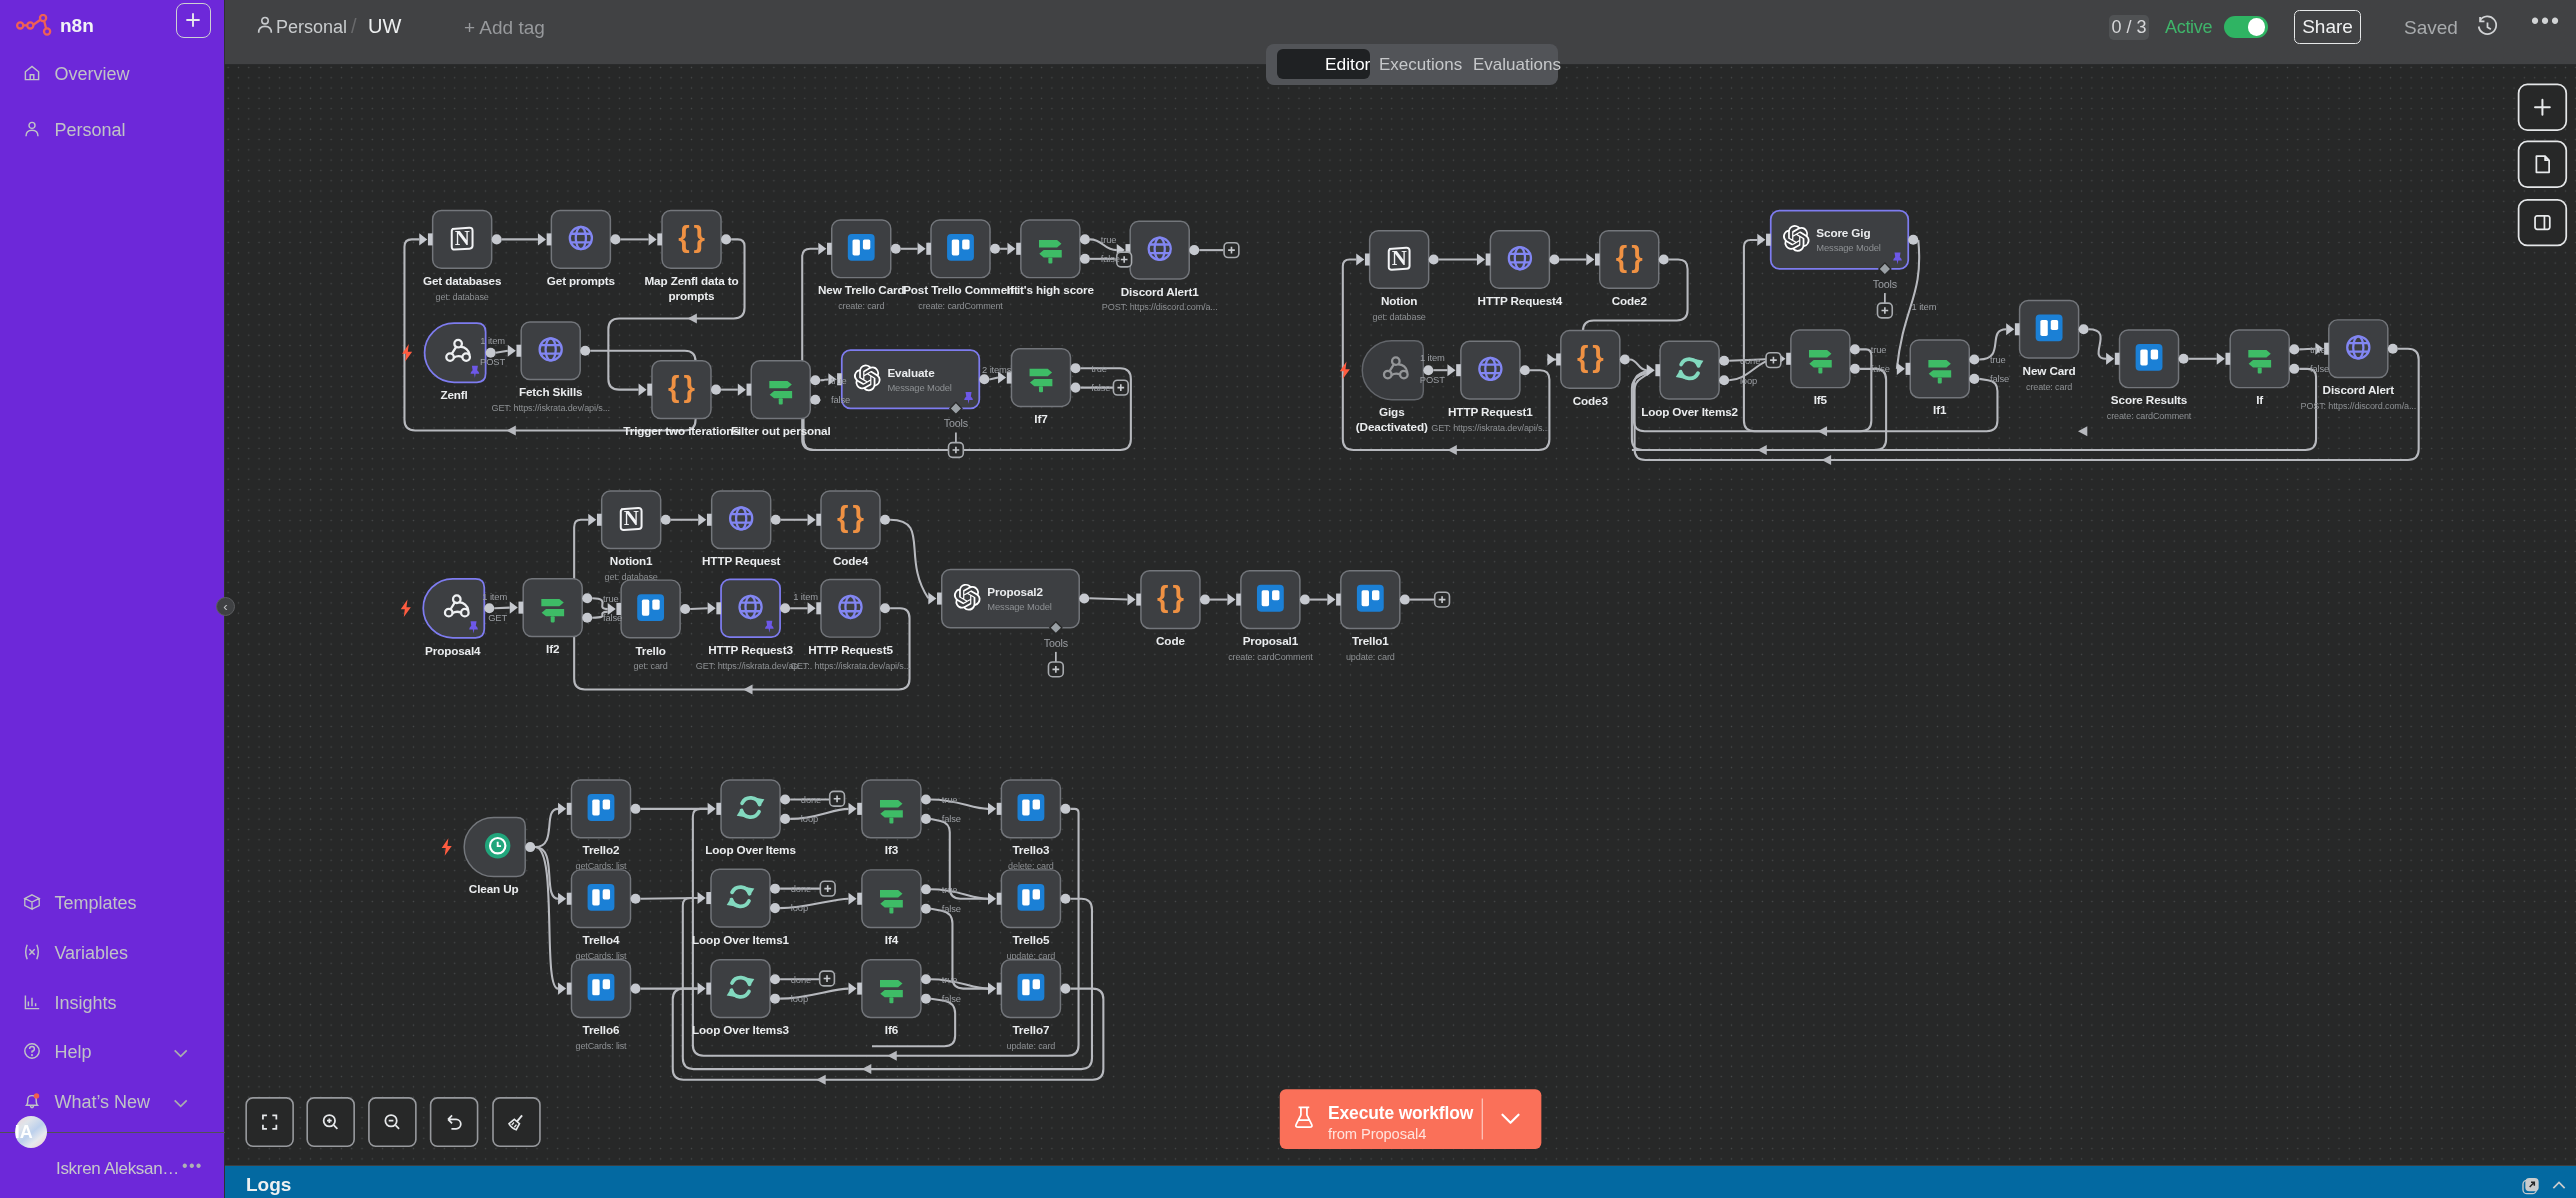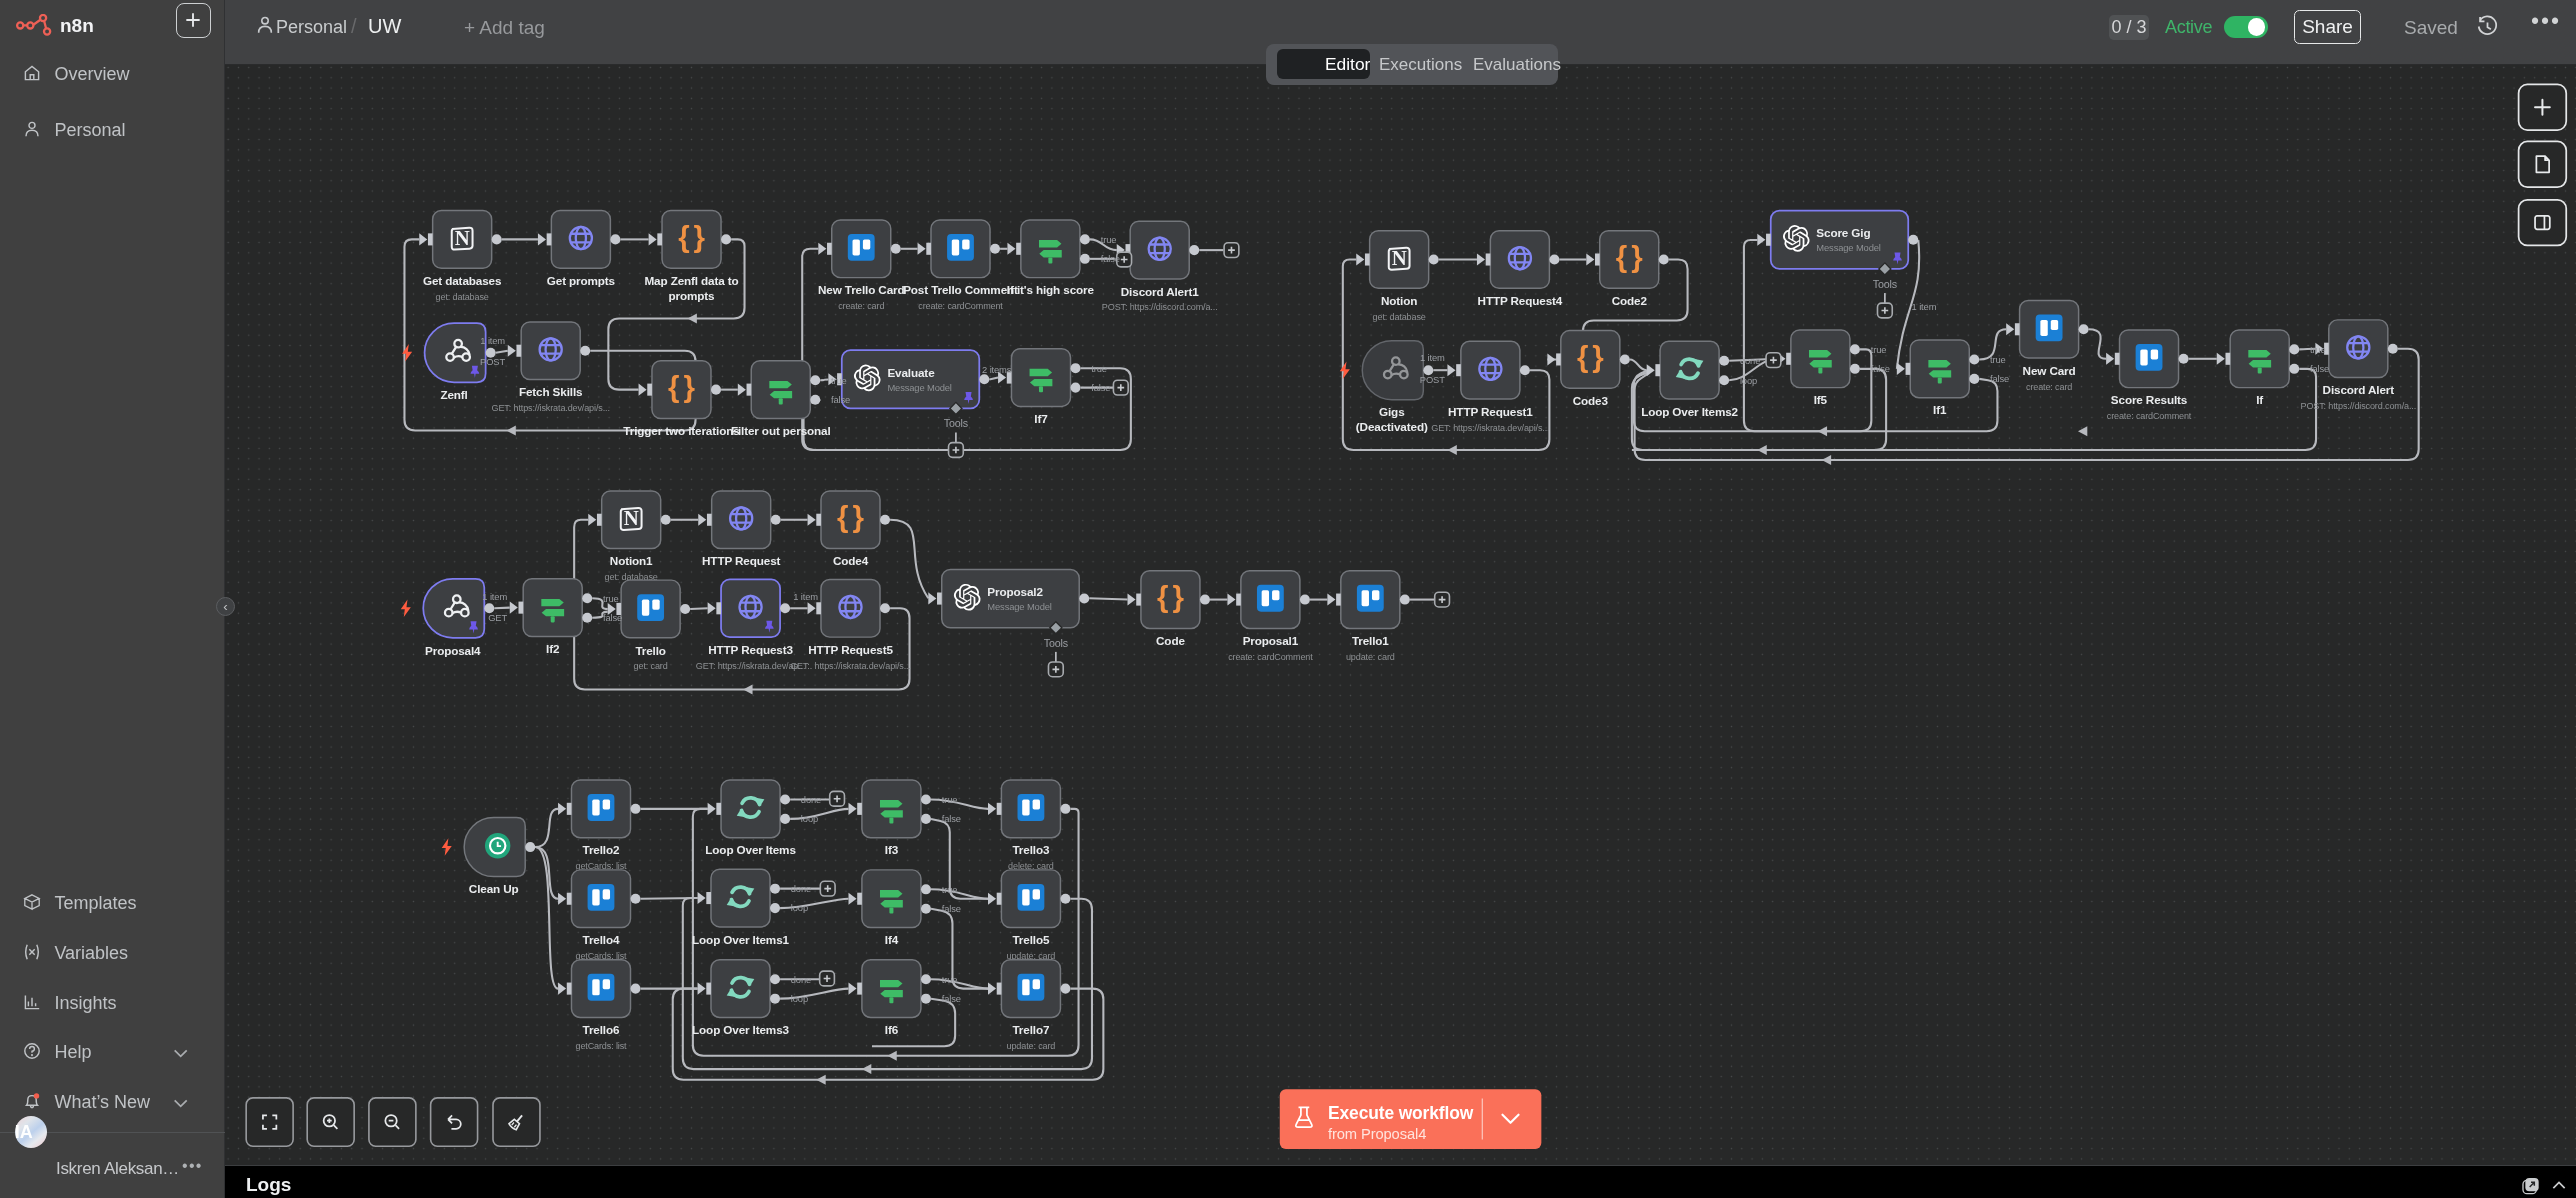--- a/index.html
+++ b/index.html
@@ -1,19 +1,19 @@
 <!DOCTYPE html>
 <html style="font-size:10.7px"><head><meta charset="utf-8"><style>
 *{margin:0;padding:0;box-sizing:border-box}
 body{width:2576px;height:1199px;background:#272828;font-family:"Liberation Sans",sans-serif;overflow:hidden;position:relative}
 .abs{position:absolute}
-#sidebar{left:0;top:0;width:225px;height:1199px;background:#404040;border-right:0.7px solid #303133;z-index:30}
+#sidebar{left:0;top:0;width:225px;height:1199px;background:#6d28d9;border-right:0.7px solid #303133;z-index:30}
 #topbar{left:225px;top:0;width:2351px;height:65px;background:#414244;border-bottom:0.7px solid #2a2b2c;z-index:20}
 #canvas{left:225px;top:65px;width:2351px;height:1100px;background:#272828;background-image:radial-gradient(circle,#47494b 0.7px,transparent 1px);background-size:10.3px 10.3px;background-position:-2px -2.7px}
-#logs{left:225px;top:1165px;width:2351px;height:34px;background:#000000;border-top:0.7px solid #3c3e40;z-index:20}
+#logs{left:225px;top:1165px;width:2351px;height:34px;background:#0369a1;border-top:0.7px solid #3c3e40;z-index:20}
 .mi{position:absolute;left:23px;display:flex;gap:13.4px;color:#c0c3c6;font-size:18px}
 .mi svg{flex:0 0 auto}
 text{letter-spacing:-0.2px}
 </style></head><body>
 <div class="abs" id="canvas"></div>
 <svg width="2351" height="1100" viewBox="336 97 3504 1640" style="position:absolute;left:225px;top:65px">
 <defs>
 <g id="i-globe">
         <circle r="16.5" fill="none" stroke="#8286f2" stroke-width="3.4"></circle>
         <ellipse rx="7.6" ry="16.5" fill="none" stroke="#8286f2" stroke-width="3.4"></ellipse>

